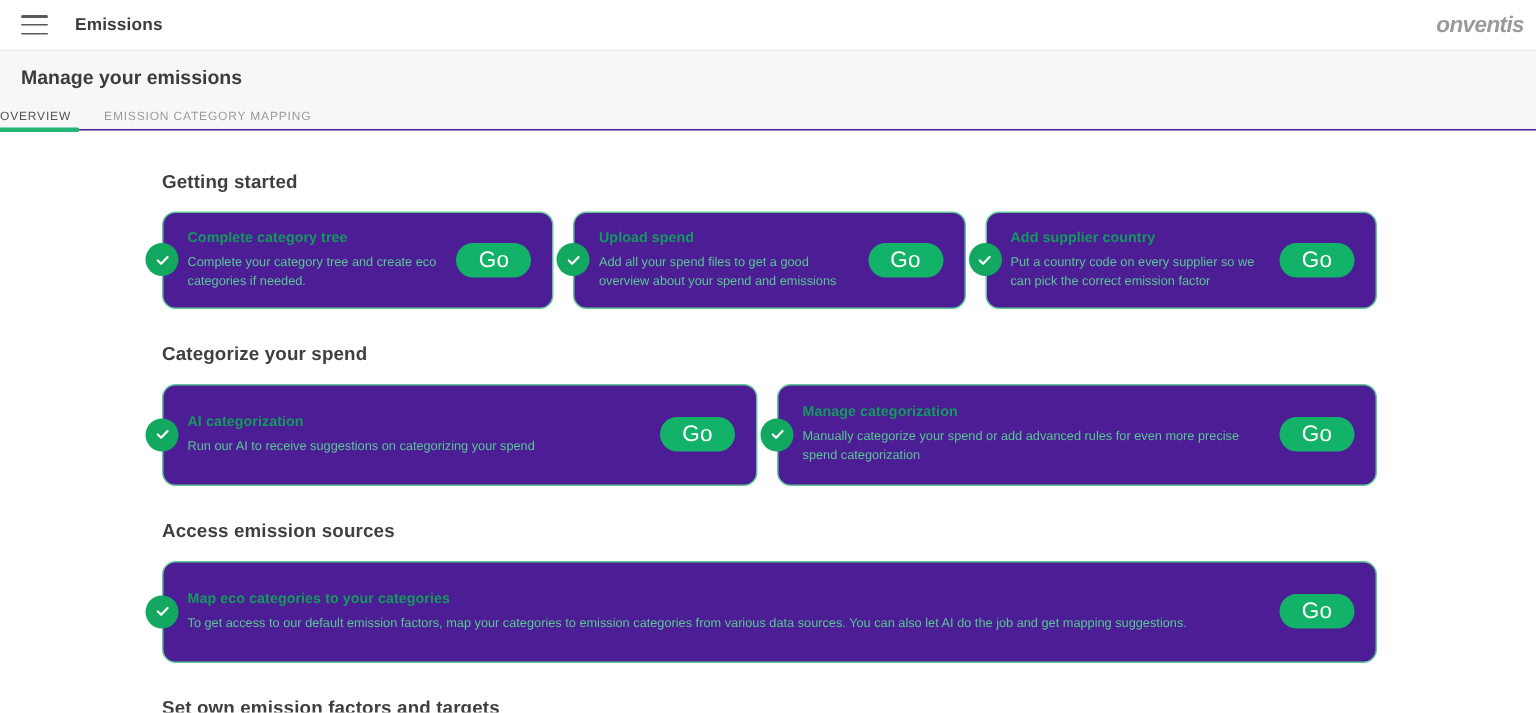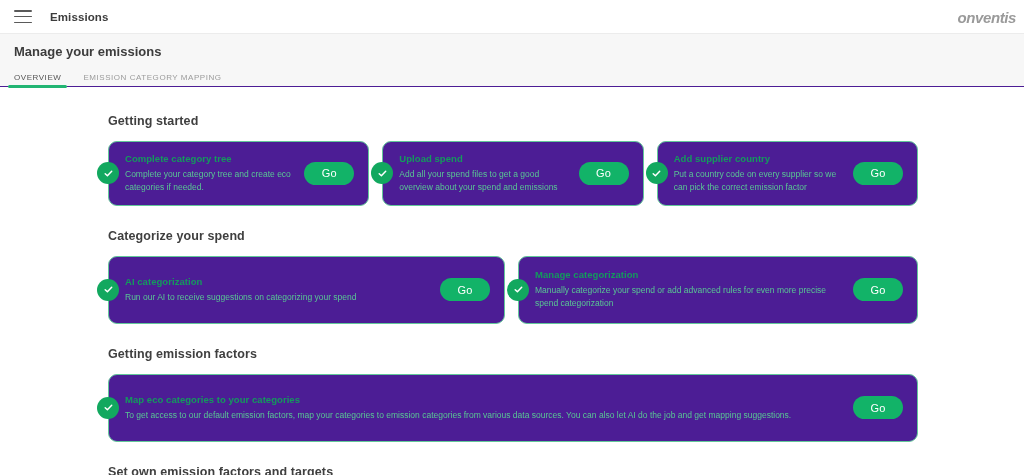--- a/index.html
+++ b/index.html
@@ -70,21 +70,20 @@
   .page-title {
     font-size: 13px;
     font-weight: bold;
     color: #3c3c3c;
     padding-left: 14px;
     margin-bottom: 9px;
   }
   .tabs {
     display: flex;
     align-items: flex-end;
-    padding-left: 14px;
     gap: 22px;
     height: 20px;
   }
   .tab {
     font-size: 8px;
     letter-spacing: .55px;
     color: #9b9b9b;
     text-transform: uppercase;
     padding-bottom: 6px;
     cursor: pointer;
@@ -173,21 +172,21 @@
   }
 
   .go-btn {
     flex: none;
     background: #12b368;
     color: #ffffff;
     border: none;
     border-radius: 14px;
     width: 50px;
     height: 23px;
-    font-size: 11px;
+    font-size: 15px;
     font-family: "Liberation Sans", sans-serif;
     cursor: pointer;
     letter-spacing: .2px;
   }
 
   
   .row-1 .card { flex: 1 1 0; }
   .row-1 .card-body { padding-right: 8px; }
 
   
@@ -288,21 +287,21 @@
       </div>
       <div class="card-body">
         <div class="card-title">Manage categorization</div>
         <div class="card-desc">Manually categorize your spend or add advanced rules for even more precise spend categorization</div>
       </div>
       <button class="go-btn">Go</button>
     </div>
 
   </div>
 
-  <div class="section-title sec-title-gap">Getting emission factors</div>
+  <div class="section-title sec-title-gap">Access emission sources</div>
   <div class="row row-3">
 
     <div class="card tall">
       <div class="check">
         <svg width="11" height="11" viewBox="0 0 12 12" aria-hidden="true">
             <path d="M2.4 6.2 L4.8 8.5 L9.5 3.6" fill="none" stroke="#ffffff" stroke-width="1.6" stroke-linecap="round" stroke-linejoin="round"></path>
           </svg>
       </div>
       <div class="card-body">
         <div class="card-title">Map eco categories to your categories</div>

